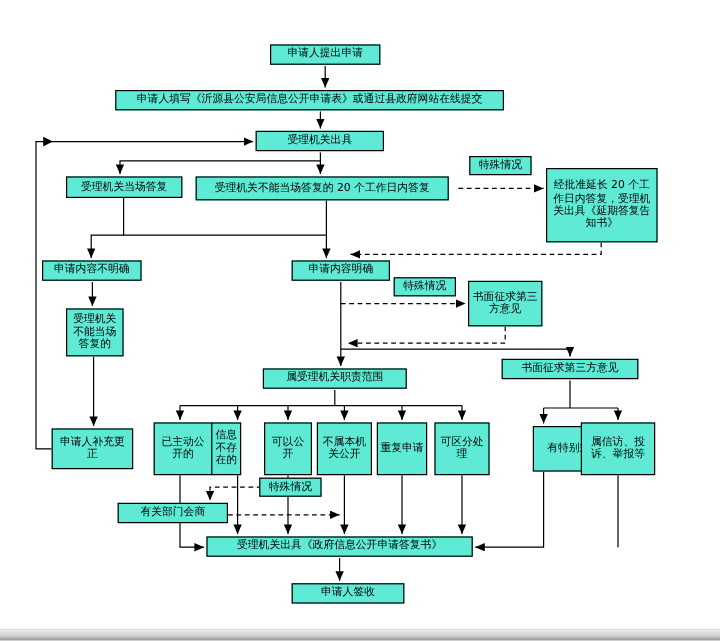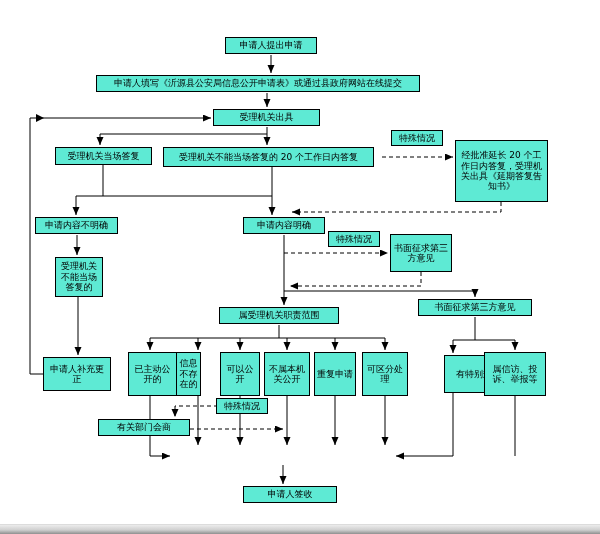--- a/index.html
+++ b/index.html
@@ -98,16 +98,17 @@
   <div class="node" style="left:128px;top:352px;width:49px;height:44px">已主动公开的</div>
   <div class="node" style="left:176px;top:352px;width:25px;height:44px">信息不存在的</div>
   <div class="node" style="left:220px;top:352px;width:40px;height:44px">可以公开</div>
   <div class="node" style="left:264px;top:352px;width:46px;height:44px">不属本机关公开</div>
   <div class="node" style="left:314px;top:352px;width:42px;height:44px">重复申请</div>
   <div class="node" style="left:362px;top:352px;width:46px;height:44px">可区分处理</div>
   <div class="node" style="left:444px;top:355px;width:69px;height:38px">有特别规定</div>
   <div class="node" style="left:484px;top:352px;width:62px;height:44px">属信访、投诉、举报等</div>
   <div class="node" style="left:216px;top:398px;width:52px;height:16px">特殊情况</div>
   <div class="node" style="left:98px;top:419px;width:92px;height:17px">有关部门会商</div>
+  <div class="node" style="left:172px;top:447px;width:222px;height:17px">受理机关出具《政府信息公开申请答复书》</div>
   <div class="node" style="left:243px;top:486px;width:94px;height:17px">申请人签收</div>
 
   <div class="bottom-bar"></div>
 </div>
 
 </body></html>

